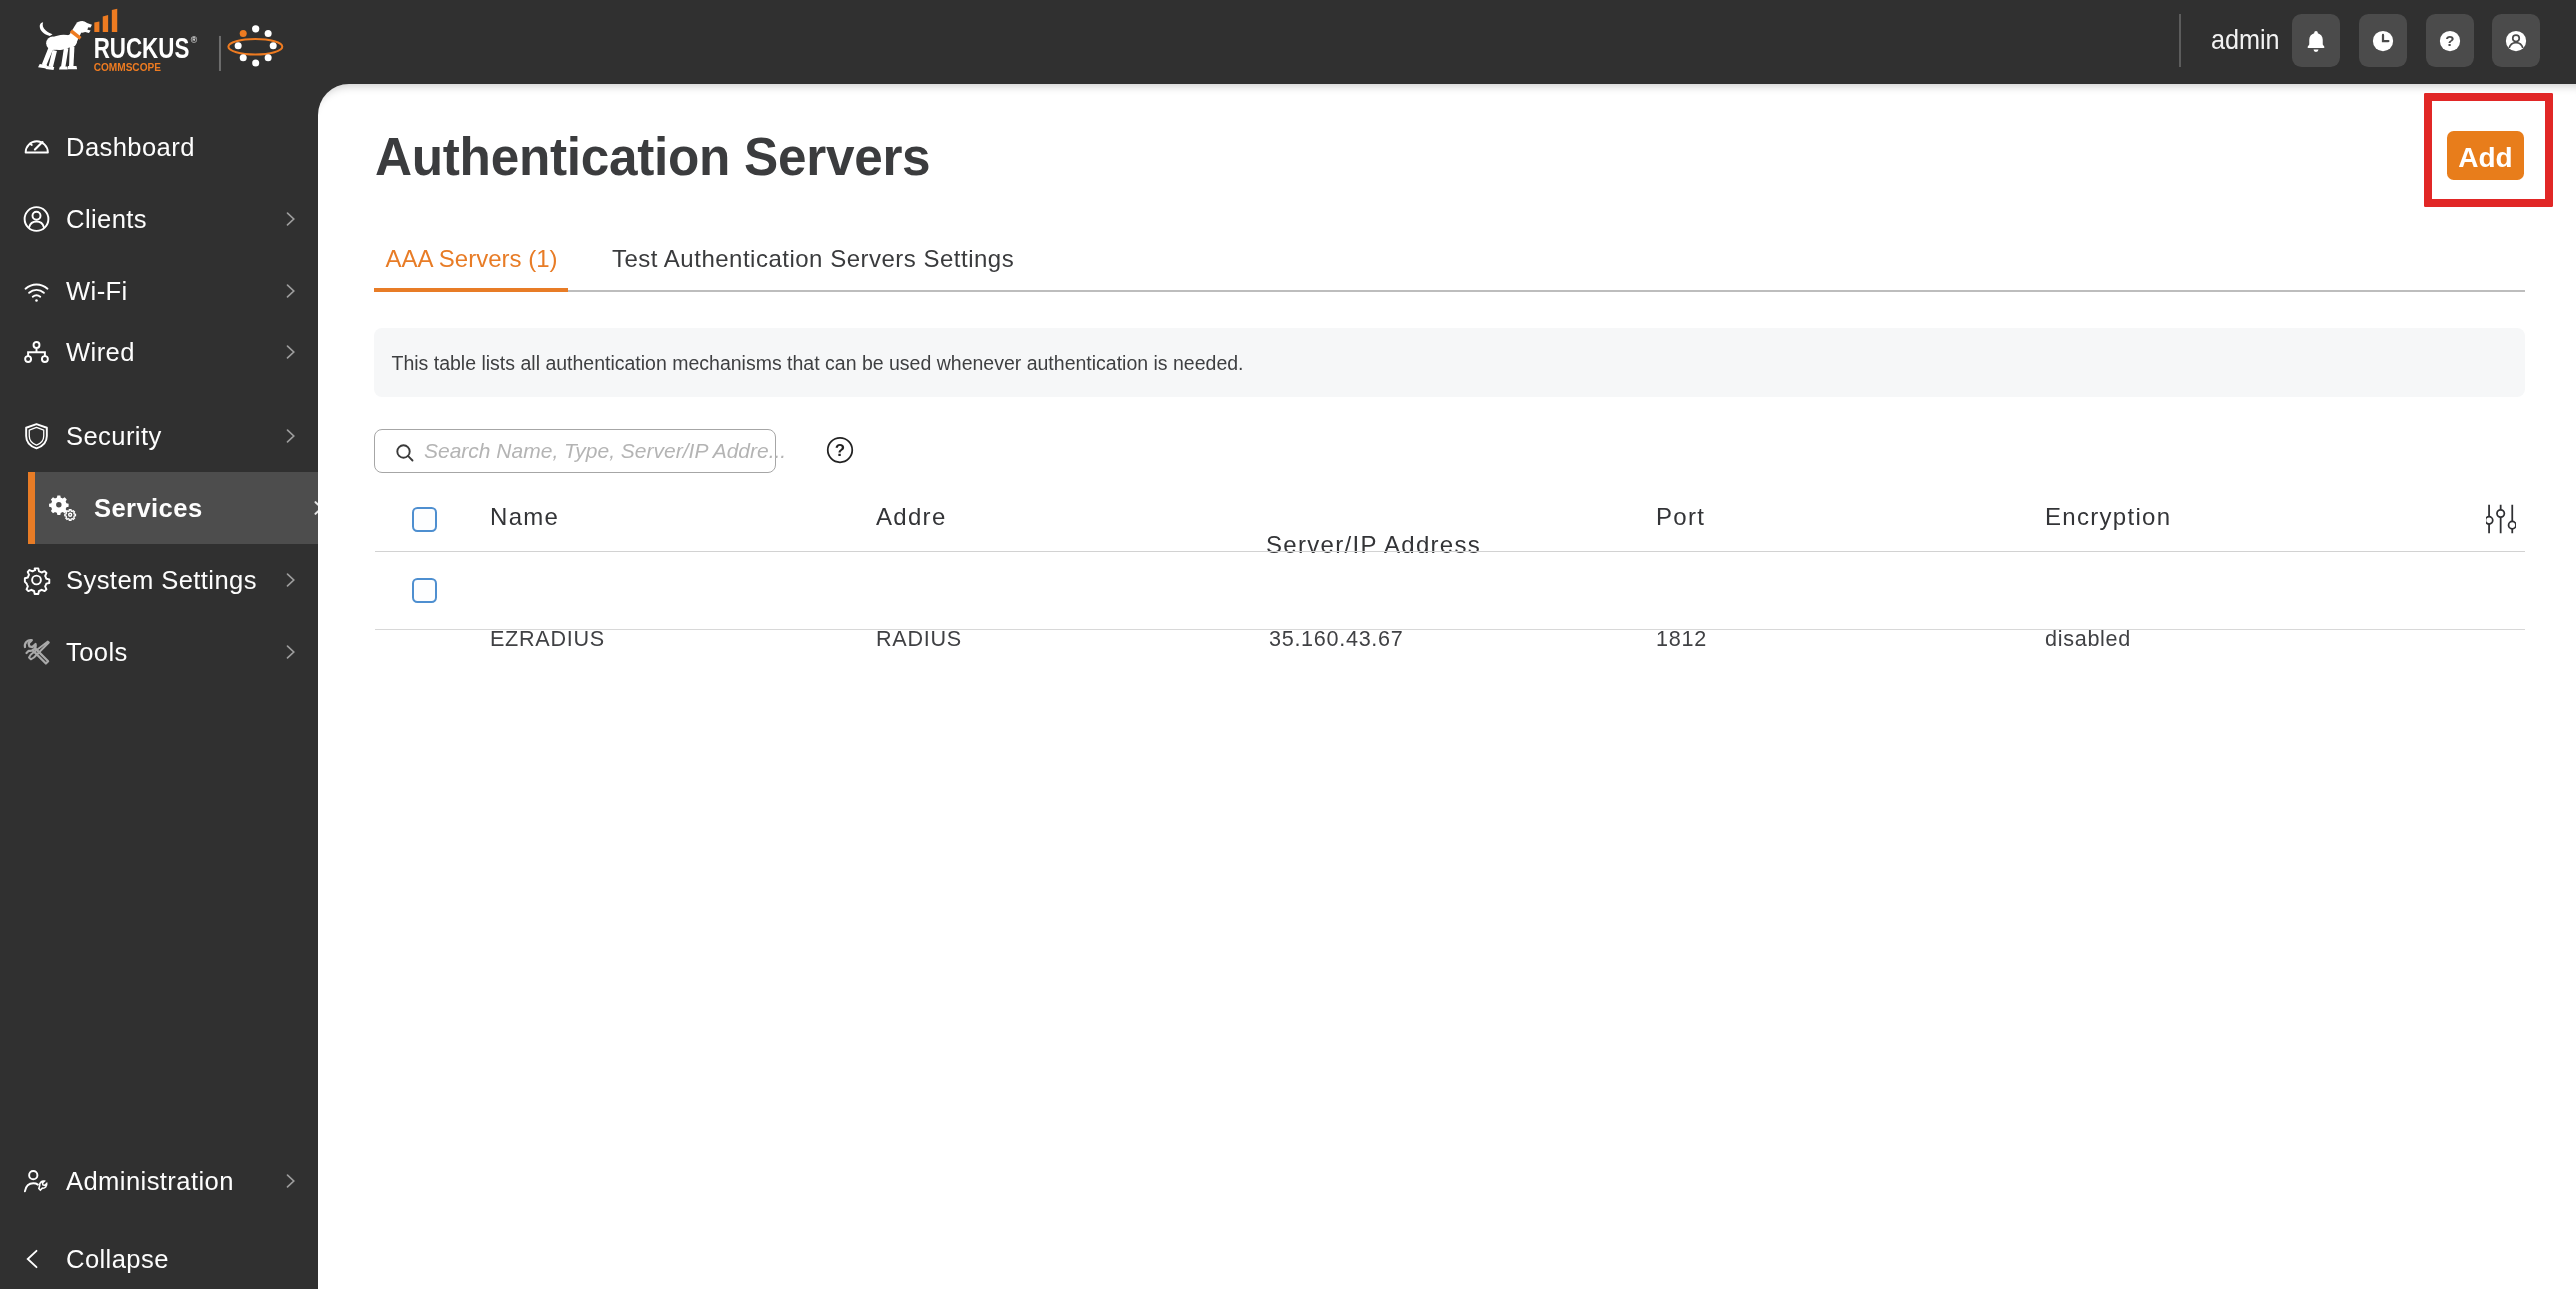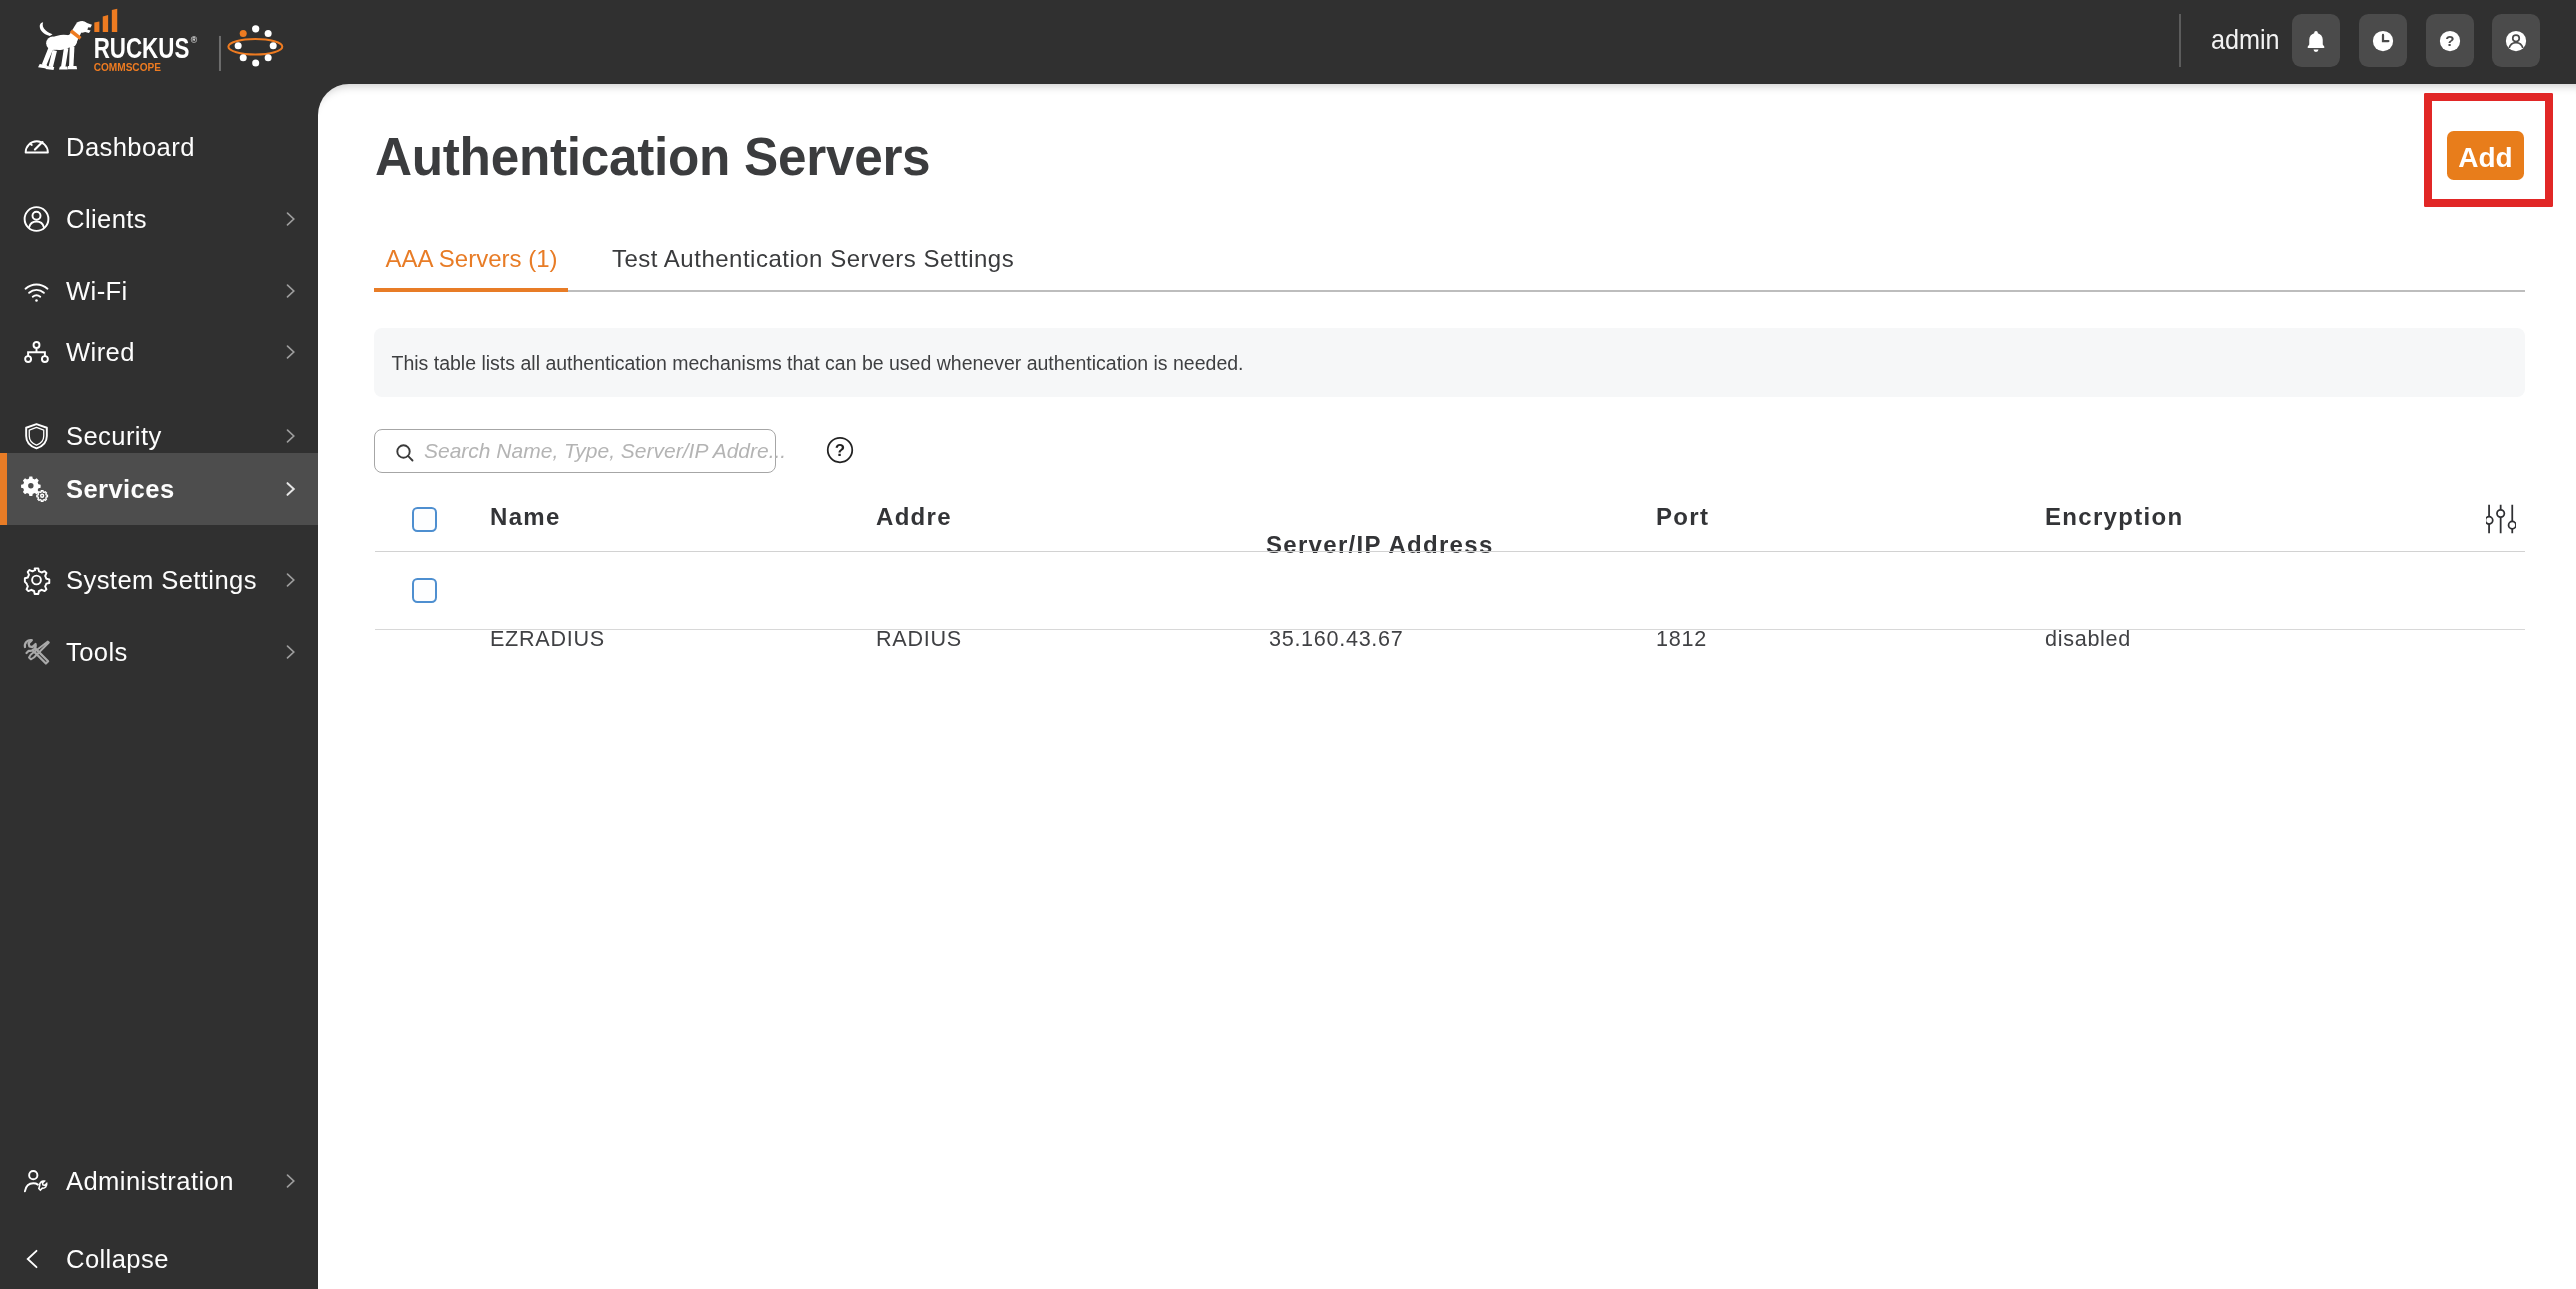--- a/index.html
+++ b/index.html
@@ -35,21 +35,21 @@
   .infobox { position:absolute; left:374px; top:328px; width:2151px; height:69px;
              background:#f6f7f8; border-radius:8px; }
   .infobox span { position:absolute; left:17.5px; top:50%; transform:translateY(-50%);
                   font-size:19.5px; color:#3e3f41; }
   .search { position:absolute; left:374px; top:429px; width:402px; height:44px;
             border:1.3px solid #a6a6a6; border-radius:8px; background:#fff; }
   .search .ph { position:absolute; left:49px; top:50%; transform:translateY(-50%);
                 font-size:21px; font-style:italic; color:#b4b4b4; white-space:nowrap; }
   .chk { position:absolute; width:25px; height:25px; border:2px solid #4e8fd0; border-radius:5.4px; background:#fdfeff; }
   .hline { position:absolute; left:375px; width:2150px; background:#d2d2d2; }
-  .th { position:absolute; top:502px; font-size:24px; font-weight:bold; letter-spacing:1.3px; color:#333437; height:30px; line-height:30px; }
+  .th { position:absolute; top:502px; font-size:24px; font-weight:normal; letter-spacing:1.3px; color:#333437; height:30px; line-height:30px; }
   .td { position:absolute; top:576px; font-size:21.6px; letter-spacing:0.7px; color:#404144; height:30px; line-height:30px;margin-top:48px; }
   .addbtn { position:absolute; left:2447px; top:131px; width:77px; height:49px; background:#e87d1b;
             border-radius:6.7px; color:#fff; font-size:28px; text-align:center; line-height:54px;font-weight:bold; }
   .redrect { position:absolute; left:2424px; top:93px; width:129px; height:114px;
              border:8.8px solid #e12726; border-radius:1.3px; }
 </style>
 </head>
 <body>
 
   <div id="logo" class="abs" style="left:0;top:0;width:318px;height:84px;">
@@ -172,21 +172,21 @@
   <div class="menu-item" style="top:400px;">
     <svg class="ico" viewBox="0 0 24 24" fill="none" stroke="#fff" stroke-width="1.5" stroke-linejoin="round">
       <path d="M12 2.8 L20 5.6 V12 C20 16.8 16.8 20 12 21.6 C7.2 20 4 16.8 4 12 V5.6 Z"></path>
       <path d="M12 5.4 L17.6 7.4 V12 C17.6 15.4 15.4 17.8 12 19 C8.6 17.8 6.4 15.4 6.4 12 V7.4 Z" stroke-width="1"></path>
     </svg>
     <span class="txt">Security</span>
     <svg class="chev" viewBox="0 0 24 24" fill="none" stroke="#9d9d9d" stroke-width="2" stroke-linecap="round">
       <path d="M9 5 l7.5 7 L9 19"></path>
     </svg>
   </div>
-  <div class="menu-item active" style="top:453px;">
+  <div class="menu-item active" style="top:472px;margin-left:28px;">
     <div class="bar"></div>
     <svg class="ico" viewBox="0 0 24 24" fill="#fff">
       <path d="M10.45 1.8 l.5 2.2 q1 .25 1.85.75 l2-1.1 2.05 2.05 -1.1 2 q.5.85.75 1.85 l2.2.5 v2.9 l-2.2.5 q-.25 1-.75 1.85 l1.1 2 -2.05 2.05 -2-1.1 q-.85.5-1.85.75 l-.5 2.2 h-2.9 l-.5-2.2 q-1-.25-1.85-.75 l-2 1.1 -2.05-2.05 1.1-2 q-.5-.85-.75-1.85 l-2.2-.5 v-2.9 l2.2-.5 q.25-1 .75-1.85 l-1.1-2 2.05-2.05 2 1.1 q.85-.5 1.85-.75 l.5-2.2 Z M9 8.3 a2.7 2.7 0 1 0 0 5.4 a2.7 2.7 0 0 0 0-5.4 Z" transform="translate(0.6,0.9) scale(0.78)" fill-rule="evenodd"></path>
       <g transform="translate(12.6,12.6) scale(0.42)" fill="none" stroke="#fff" stroke-width="2.6">
         <path d="M10.45 1.8 l.5 2.2 q1 .25 1.85.75 l2-1.1 2.05 2.05 -1.1 2 q.5.85.75 1.85 l2.2.5 v2.9 l-2.2.5 q-.25 1-.75 1.85 l1.1 2 -2.05 2.05 -2-1.1 q-.85.5-1.85.75 l-.5 2.2 h-2.9 l-.5-2.2 q-1-.25-1.85-.75 l-2 1.1 -2.05-2.05 1.1-2 q-.5-.85-.75-1.85 l-2.2-.5 v-2.9 l2.2-.5 q.25-1 .75-1.85 l-1.1-2 2.05-2.05 2 1.1 q.85-.5 1.85-.75 l.5-2.2 Z"></path>
         <circle cx="9" cy="11" r="2.7"></circle>
       </g>
     </svg>
     <span class="txt">Services</span>
     <svg class="chev" viewBox="0 0 24 24" fill="none" stroke="#e6e6e6" stroke-width="2.4" stroke-linecap="round">

